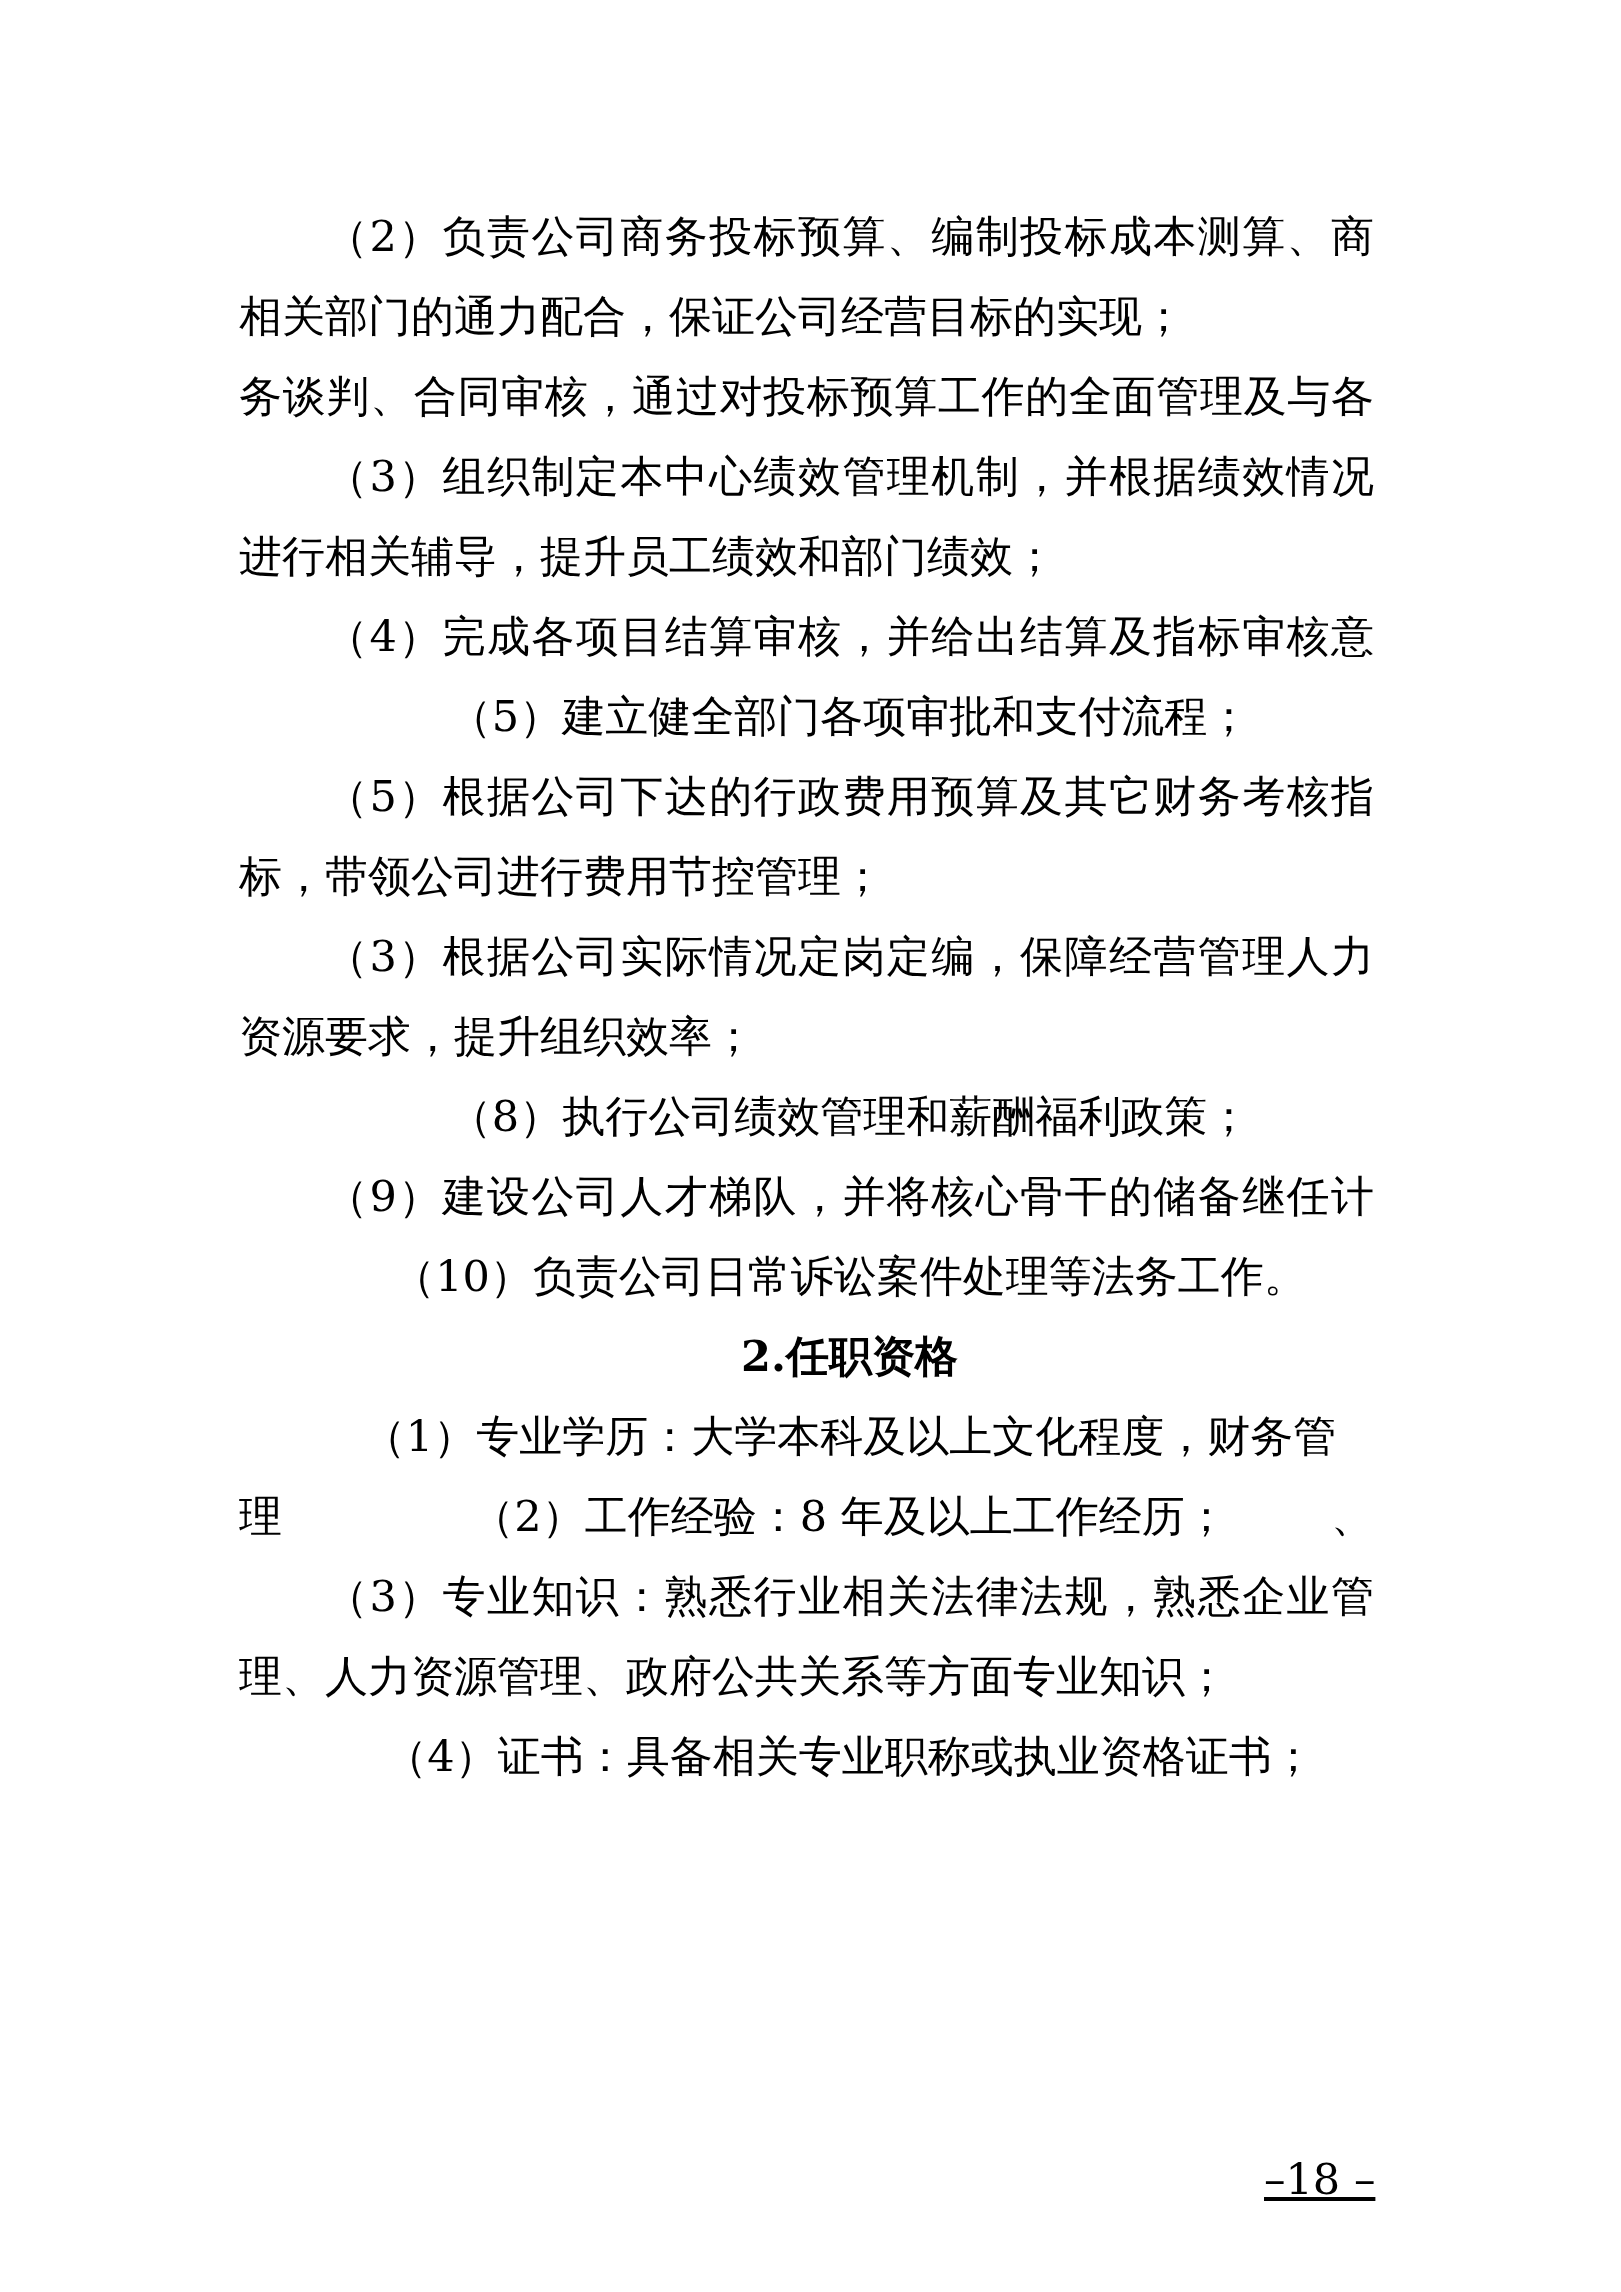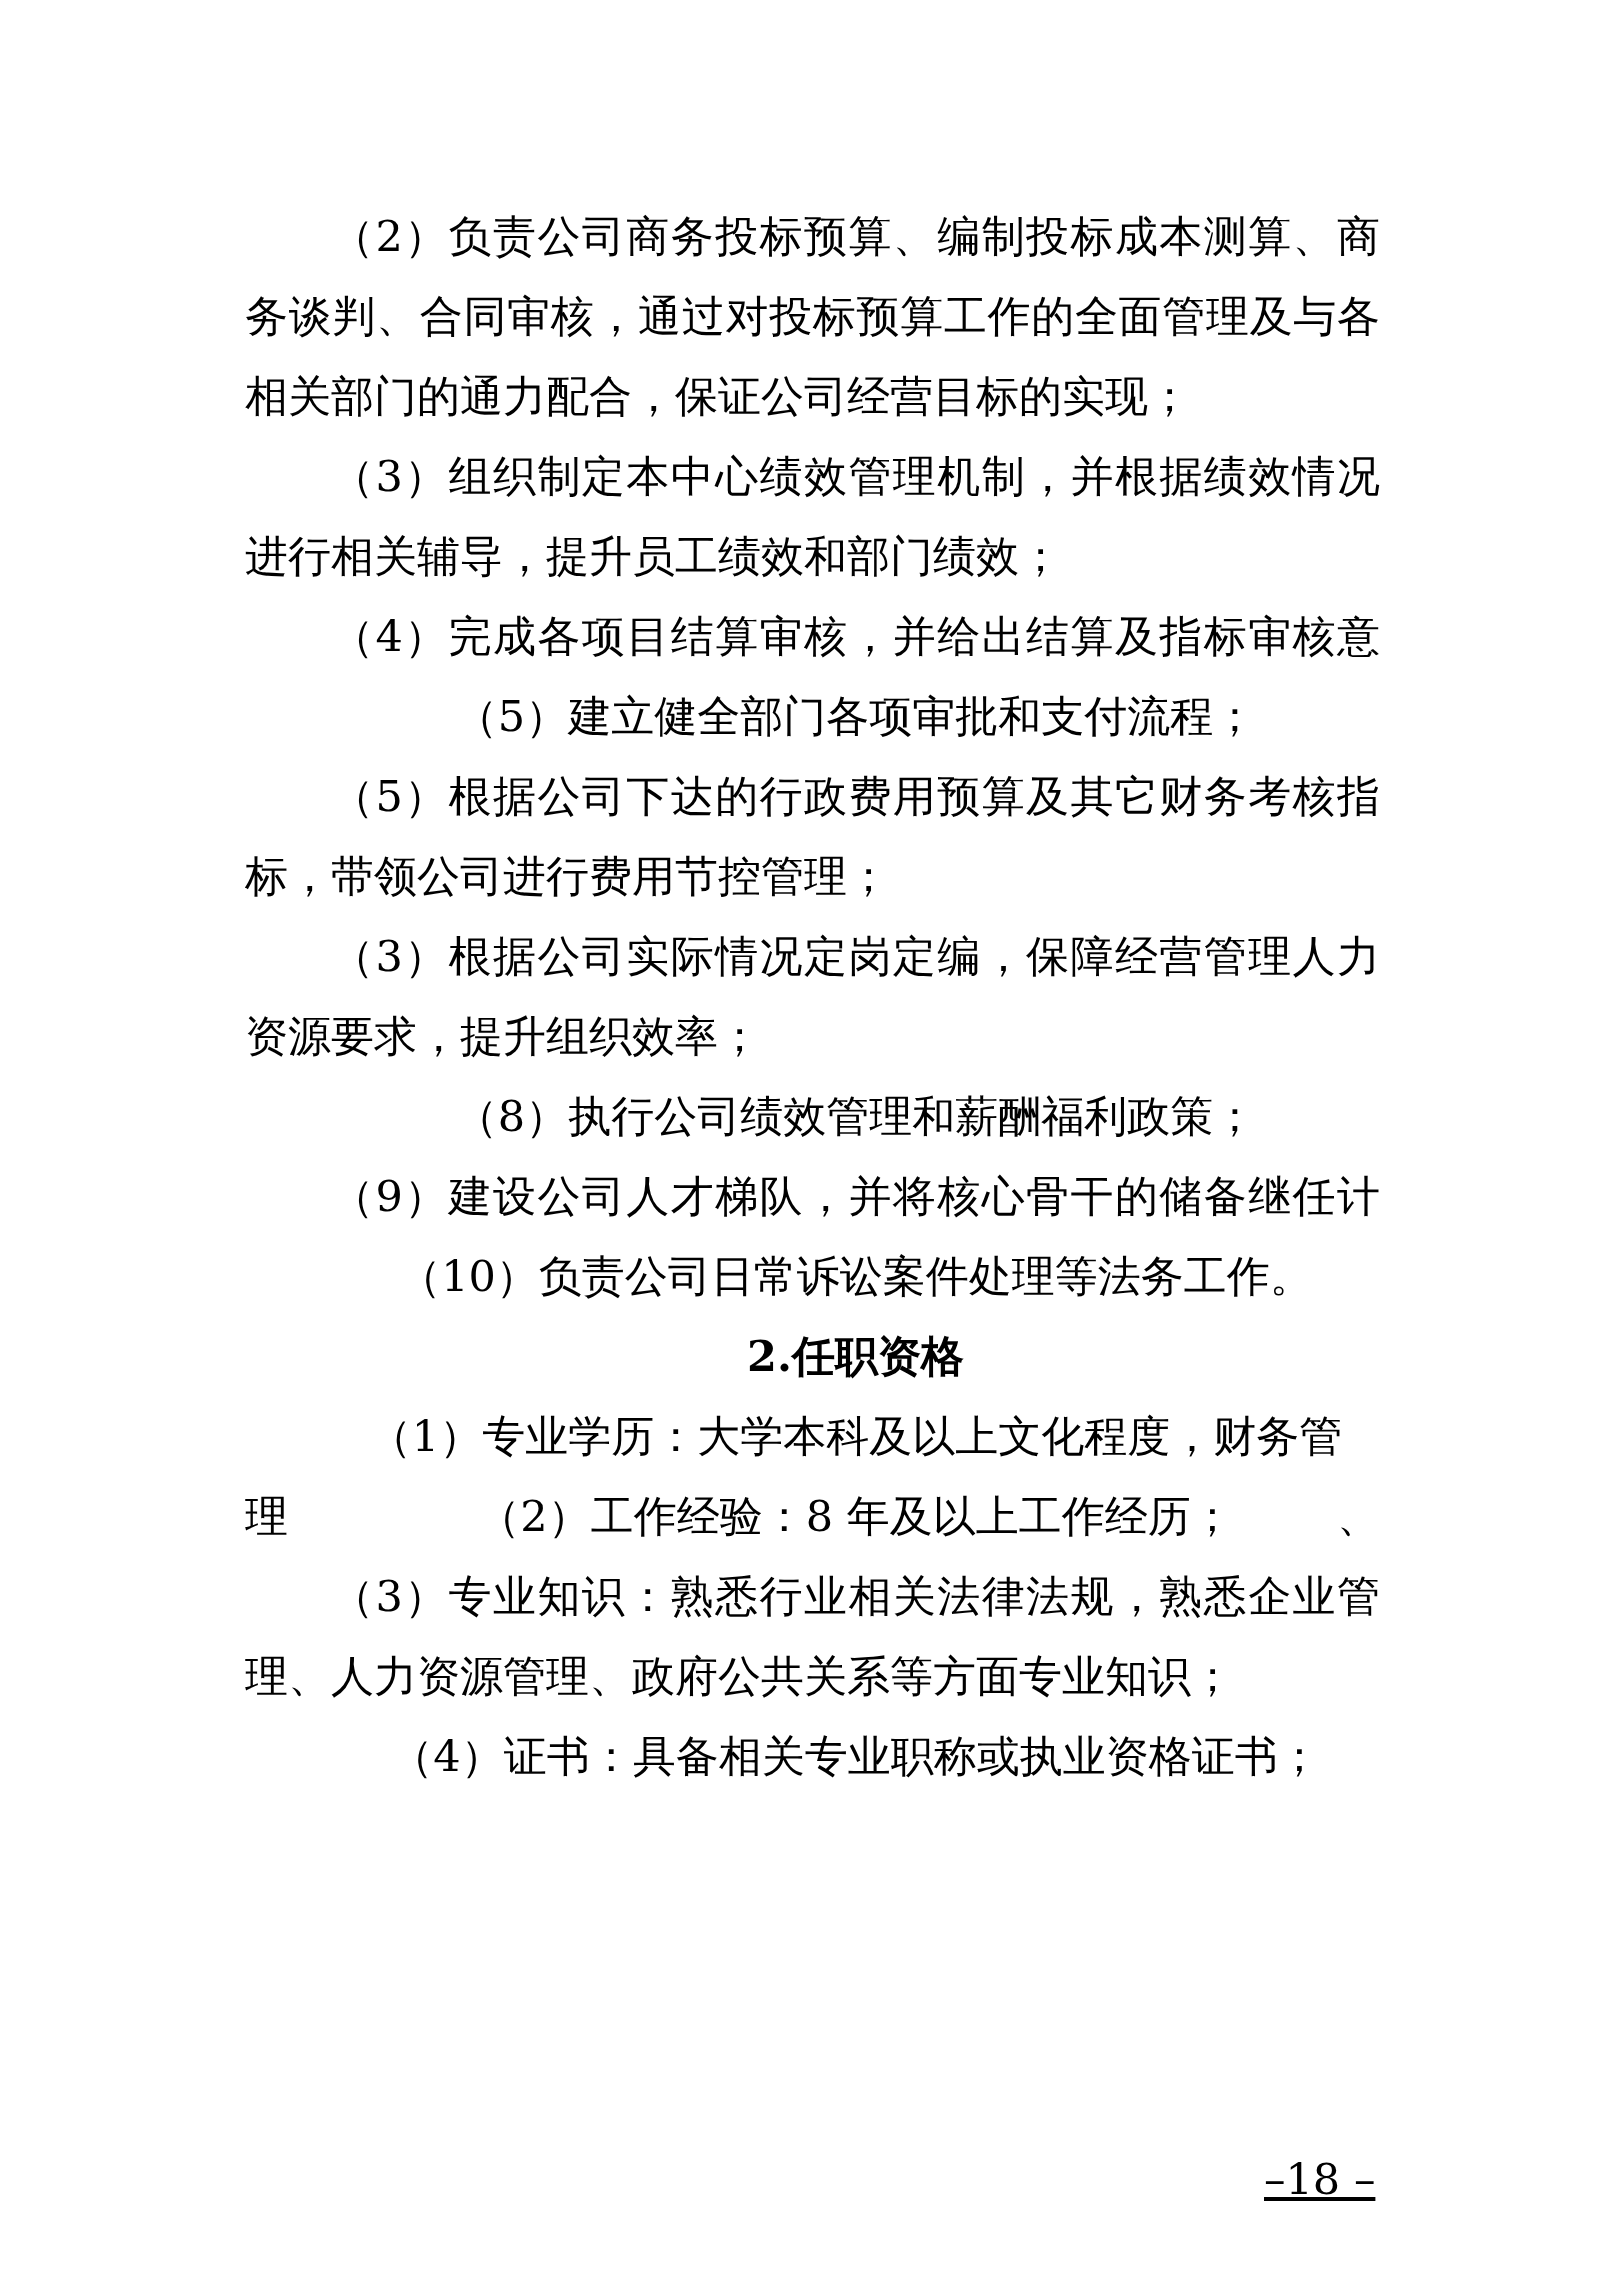--- a/index.html
+++ b/index.html
@@ -7,21 +7,21 @@
     position: relative;
     width: 1621px;
     height: 2293px;
     background: #ffffff;
     color: #000000;
     font-family: "DejaVu Serif", "Liberation Serif", serif;
     overflow: hidden;
   }
   .content {
     position: absolute;
-    left: 245px;
+    left: 239px;
     top: 196px;
     width: 1135px;
   }
   .ln {
     height: 80px;
     line-height: 80px;
     font-size: 43px;
     white-space: nowrap;
     text-align: left;
   }
@@ -43,22 +43,22 @@
     white-space: pre;
     text-decoration: underline;
   }
 </style>
 </head>
 <body>
 
 <div class="page">
   <div class="content">
     <div class="ln indent just">（2）负责公司商务投标预算、编制投标成本测算、商</div>
+    <div class="ln">相关部门的通力配合，保证公司经营目标的实现；</div>
     <div class="ln just">务谈判、合同审核，通过对投标预算工作的全面管理及与各</div>
-    <div class="ln">相关部门的通力配合，保证公司经营目标的实现；</div>
     <div class="ln indent just">（3）组织制定本中心绩效管理机制，并根据绩效情况</div>
     <div class="ln">进行相关辅导，提升员工绩效和部门绩效；</div>
     <div class="ln indent just">（4）完成各项目结算审核，并给出结算及指标审核意</div>
     <div class="ln indent">（5）建立健全部门各项审批和支付流程；</div>
     <div class="ln indent just">（5）根据公司下达的行政费用预算及其它财务考核指</div>
     <div class="ln">标，带领公司进行费用节控管理；</div>
     <div class="ln indent just">（3）根据公司实际情况定岗定编，保障经营管理人力</div>
     <div class="ln">资源要求，提升组织效率；</div>
     <div class="ln indent">（8）执行公司绩效管理和薪酬福利政策；</div>
     <div class="ln indent just">（9）建设公司人才梯队，并将核心骨干的储备继任计</div>

